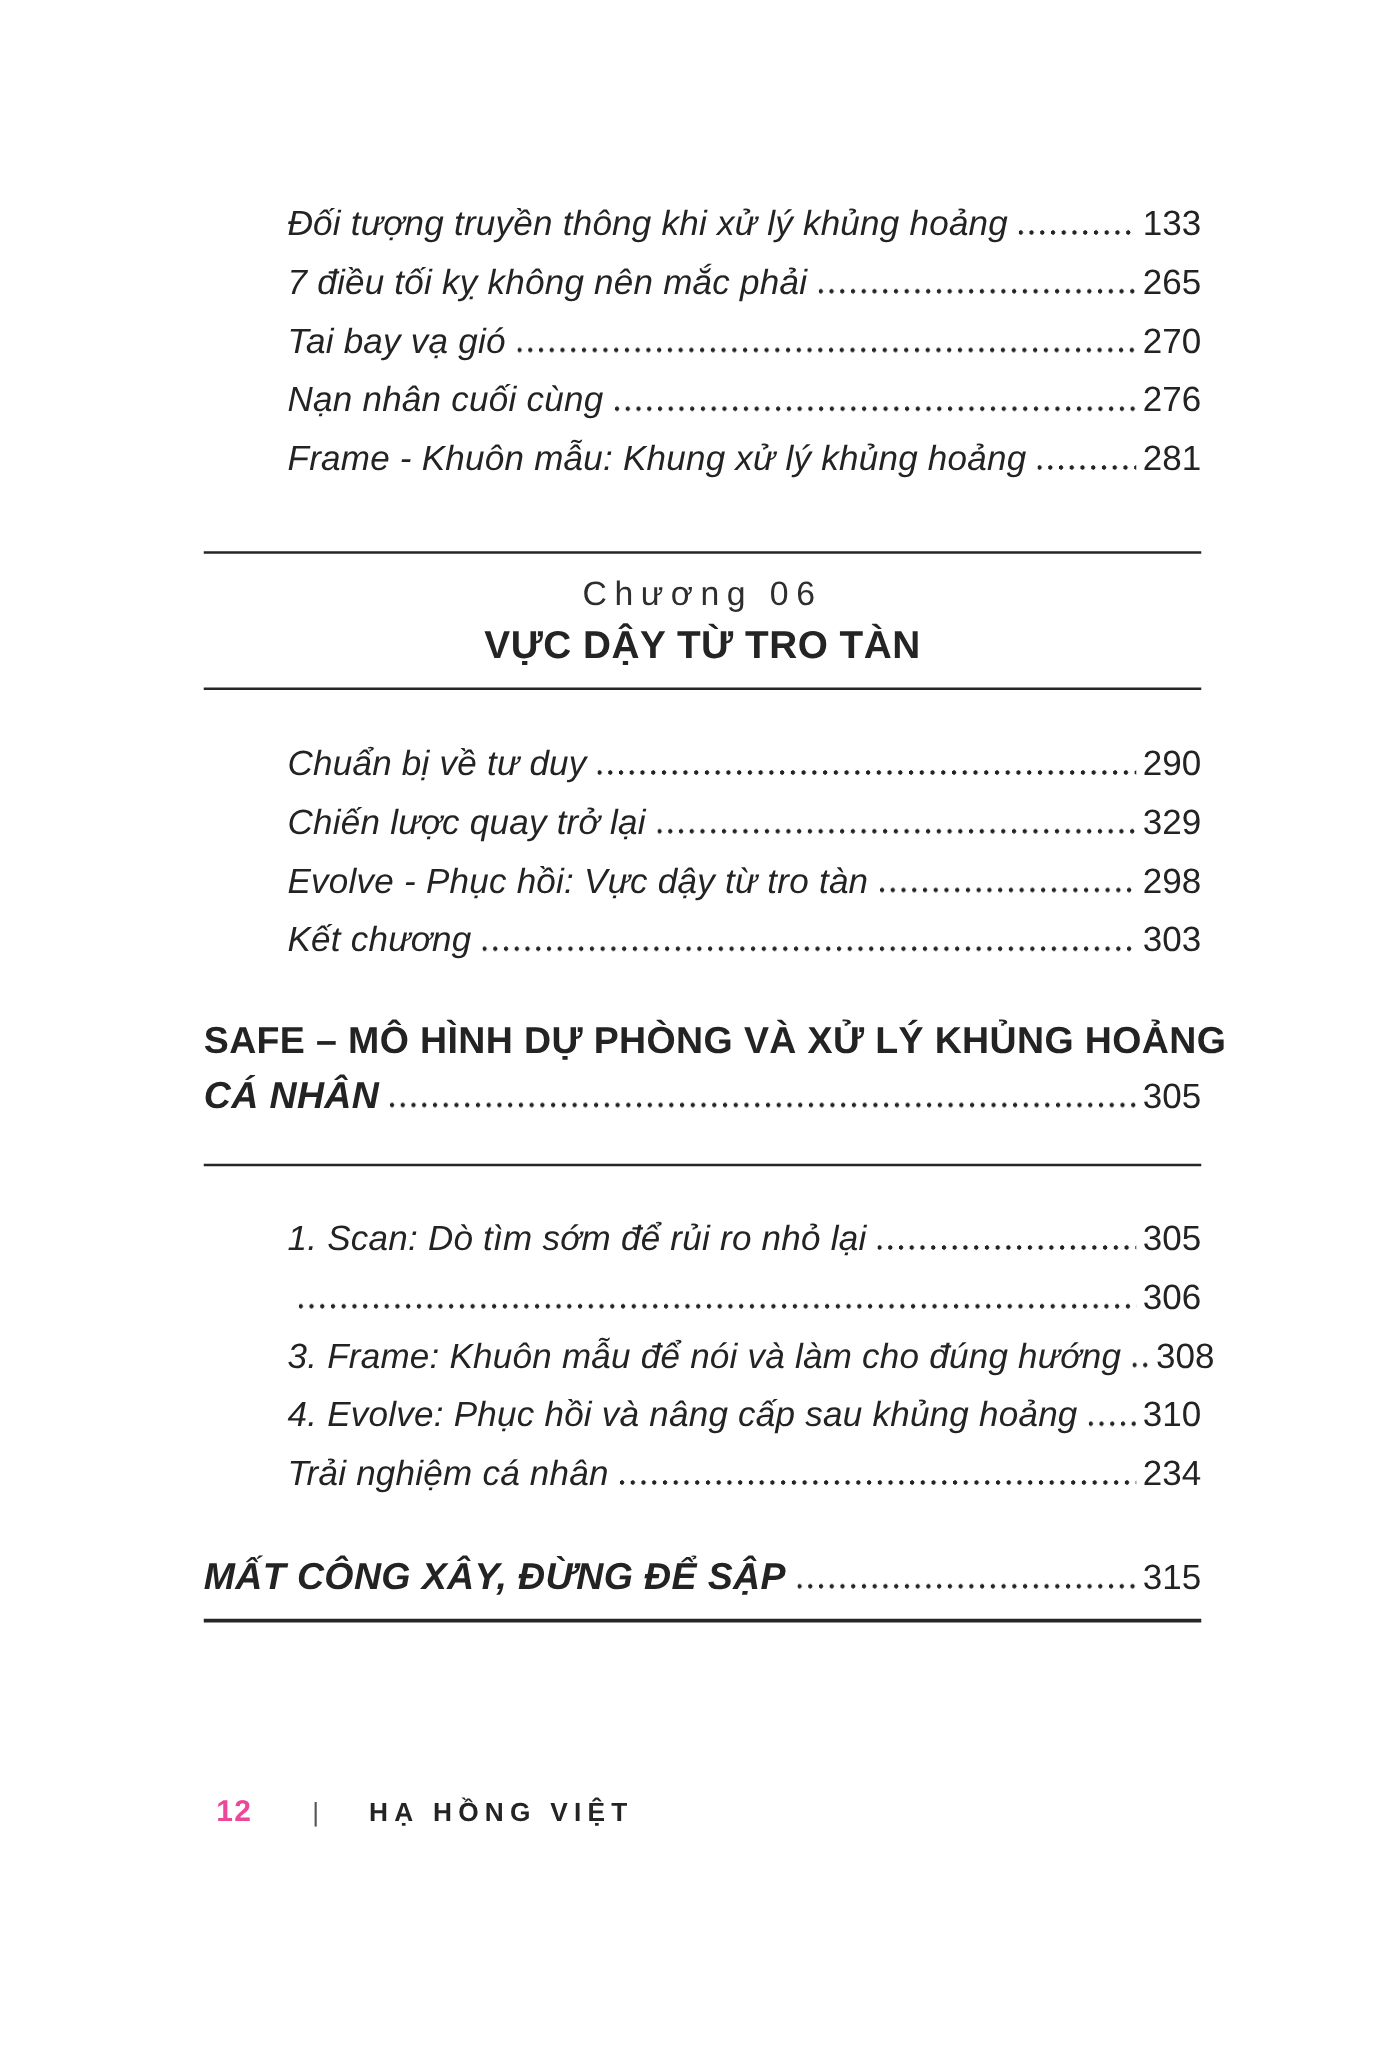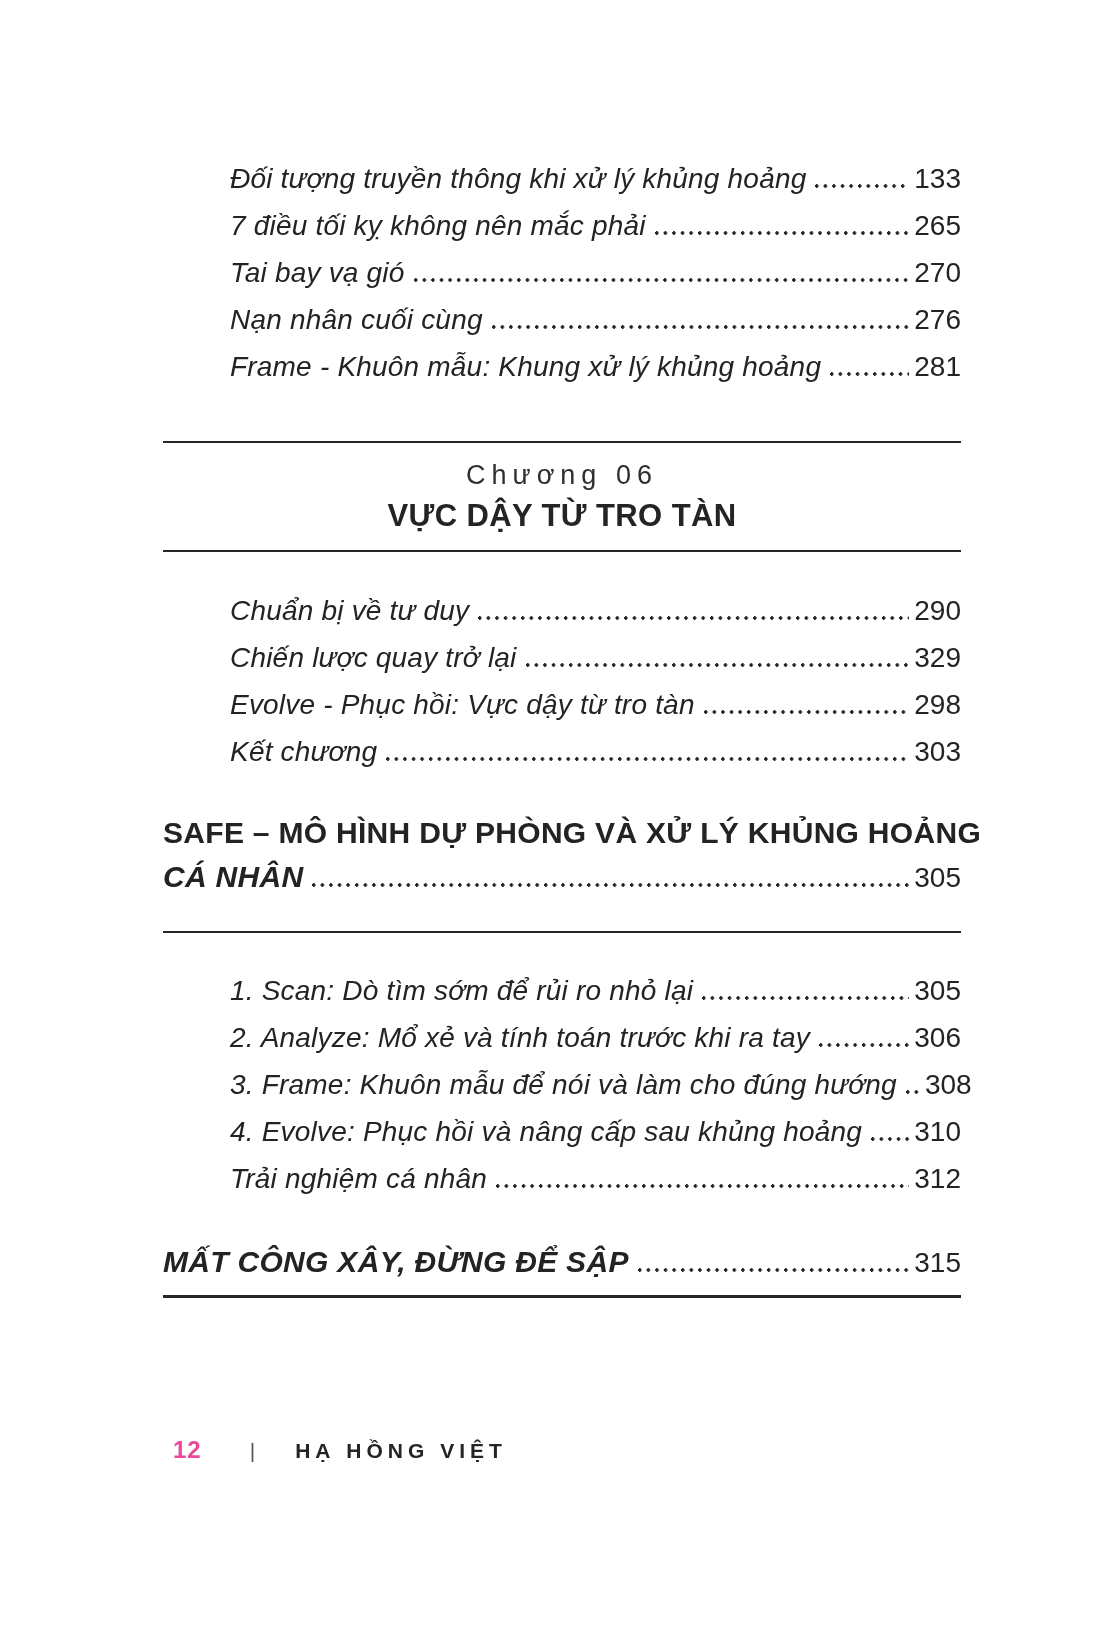--- a/index.html
+++ b/index.html
@@ -192,41 +192,40 @@
   </div>
 
   <div class="toc-group third indent">
   <div class="toc-row">
     <span class="toc-label">1. Scan: Dò tìm sớm để rủi ro nhỏ lại</span>
     <span class="toc-dots"></span>
     <span class="toc-page">305</span>
   </div>
 
   <div class="toc-row">
-    <span class="toc-label">2. Analyze: Mổ xẻ và tính toán trước khi ra tay</span>
     <span class="toc-dots"></span>
     <span class="toc-page">306</span>
   </div>
 
   <div class="toc-row">
     <span class="toc-label">3. Frame: Khuôn mẫu để nói và làm cho đúng hướng</span>
     <span class="toc-dots"></span>
     <span class="toc-page">308</span>
   </div>
 
   <div class="toc-row">
     <span class="toc-label">4. Evolve: Phục hồi và nâng cấp sau khủng hoảng</span>
     <span class="toc-dots"></span>
     <span class="toc-page">310</span>
   </div>
 
   <div class="toc-row">
     <span class="toc-label">Trải nghiệm cá nhân</span>
     <span class="toc-dots"></span>
-    <span class="toc-page">312</span>
+    <span class="toc-page">234</span>
   </div>
 </div>
 
   <div class="final-block">
     <div class="toc-row section-row">
       <span class="toc-label">MẤT CÔNG XÂY, ĐỪNG ĐỂ SẬP</span>
       <span class="toc-dots"></span>
       <span class="toc-page">315</span>
     </div>
     <div class="rule thick"></div>

